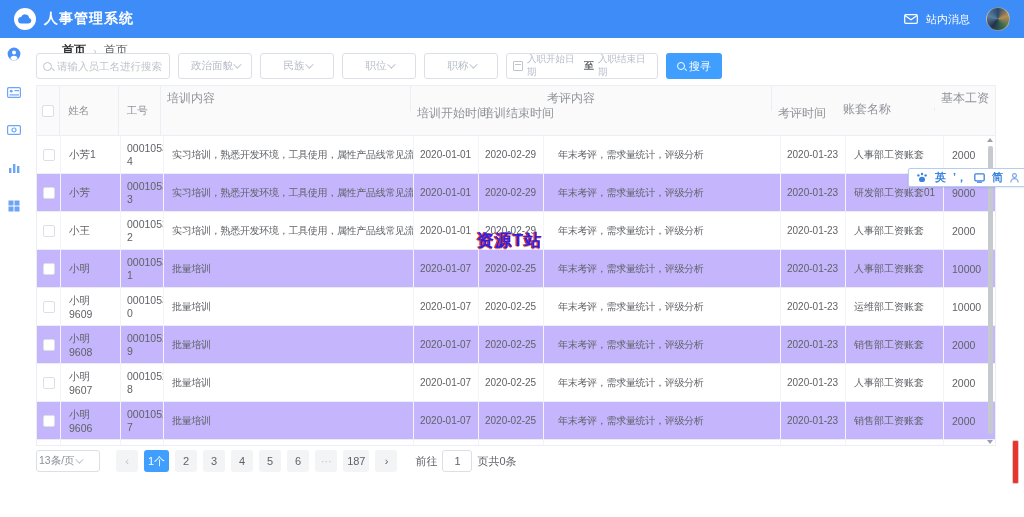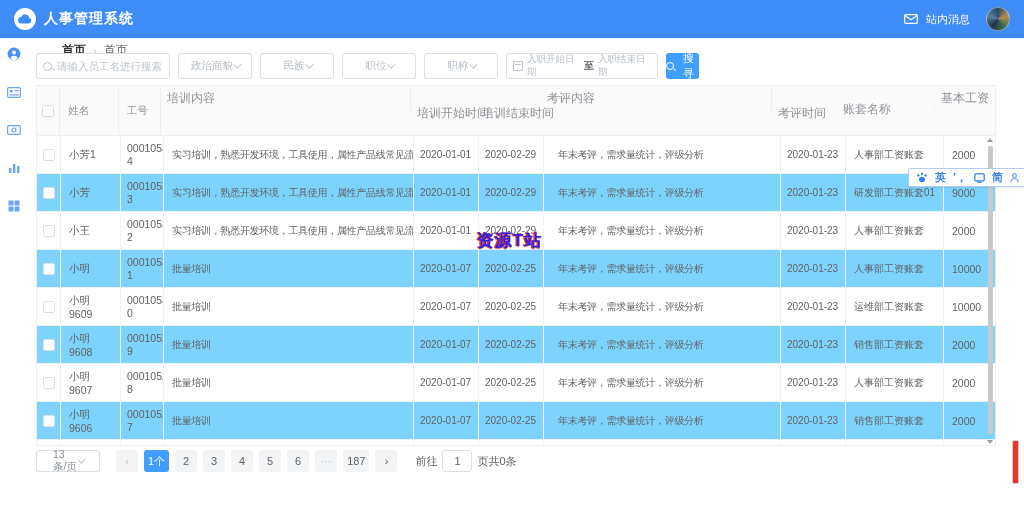--- a/index.html
+++ b/index.html
@@ -42,21 +42,21 @@
   .select { width:74px; height:26px; border:1px solid #dcdfe6; border-radius:3px; background:#fff;
     display:flex; align-items:center; justify-content:center; padding:0 8px;
     font-size:10.5px; color:#b6bcc8; cursor:pointer; }
   .chev { width:6px; height:6px; border-right:1.4px solid #c0c4cc; border-bottom:1.4px solid #c0c4cc;
     transform:rotate(45deg) translateY(-2px); flex:none; }
   .daterange { width:152px; height:26px; border:1px solid #dcdfe6; border-radius:3px; background:#fff;
     display:flex; align-items:center; padding:0 6px; gap:4px; font-size:9.5px; color:#b6bcc8; }
   .daterange .to { color:#606266; font-weight:bold; font-size:10px; }
   .cal { width:10px; height:10px; border:1.3px solid #c0c4cc; border-radius:1px; position:relative; flex:none; }
   .cal::before { content:""; position:absolute; left:1px; right:1px; top:2px; height:1.2px; background:#c0c4cc; }
-  .search-btn { width:33px; height:26px; background:#409eff; border:none; border-radius:3px; color:#fff;
+  .search-btn { width:56px; height:26px; background:#409eff; border:none; border-radius:3px; color:#fff;
     font-size:11px; display:flex; align-items:center; justify-content:center; gap:4px; cursor:pointer;
     font-family:inherit; }
   .mag-w { width:8px; height:8px; border:1.3px solid #fff; border-radius:50%; position:relative; flex:none; }
   .mag-w::after { content:""; position:absolute; width:3px; height:1.3px; background:#fff;
     transform:rotate(45deg); right:-3px; bottom:-1px; }
 
   
   .table { position:absolute; left:8px; top:47px; width:960px; height:361px;
     border:1px solid #ebeef5; background:#fff; overflow:hidden; font-size:10.5px; }
   .thead { height:50px; display:flex; background:#fafafa; color:#909399; border-bottom:1px solid #ebeef5; }
@@ -74,21 +74,21 @@
   .s-cell { display:flex; align-items:center; padding:0 6px; border-right:1px solid #ebeef5;
     white-space:nowrap; overflow:visible; font-size:12px; }
   .s-training { width:250px; }
   .s-date { width:65px;margin-top:27px; }
   .s-eval { width:231px; }
   .s-account { width:98px;margin-top:21px; }
   .s-salary { flex:1; border-right:none; }
 
   .tbody { }
   .trow { display:flex; height:38px; border-bottom:1px solid #ebeef5; color:#606266;justify-content:center; }
-  .trow.stripe { background:#7dd3fc; }
+  .trow.stripe { background:#c4b5fd; }
   .cell { display:flex; align-items:center; padding:0 8px; border-right:1px solid #f2f4f8; overflow:hidden; }
   .c-check { width:24px; justify-content:center; padding:0; }
   .c-name { width:60px; }
   .c-id { width:43px; white-space:pre-line; line-height:13px; padding:0 6px; }
   .c-training { width:250px; font-size:10px; letter-spacing:-0.3px; white-space:nowrap; }
   .c-date { width:65px; font-size:10px; white-space:nowrap; padding:0 6px; }
   .c-eval { width:231px; font-size:10px; letter-spacing:-0.3px; white-space:nowrap;margin-left:6px; }
   .c-account { width:98px; font-size:10px; white-space:nowrap; }
   .c-salary { flex:1; border-right:none; }
   .checkbox { width:12px; height:12px; border:1px solid #dcdfe6; border-radius:2px; background:#fff; cursor:pointer; }
@@ -109,21 +109,21 @@
   
   .ime { position:absolute; left:908px; top:168px; height:19px; background:#fff;
     border:1px solid #b5cdf0; border-radius:2px; display:flex; align-items:center;
     gap:7px; padding:0 7px; color:#3b82de; font-size:11px; font-weight:bold; box-shadow:0 1px 2px rgba(0,0,0,.08); }
   .ime span { cursor:pointer; display:flex; align-items:center; }
 
   
   .pagination { position:absolute; left:8px; top:412px; display:flex; align-items:center;
     gap:6px; font-size:11px; color:#606266; }
   .size-select { width:64px; height:22px; border:1px solid #dcdfe6; border-radius:3px; background:#fff;
-    display:flex; align-items:center; justify-content:flex-start; padding:0 16px; color:#8a9099; cursor:pointer; font-size:10.5px; }
+    display:flex; align-items:center; justify-content:flex-start; padding:0 2px; color:#8a9099; cursor:pointer; font-size:10.5px; }
   .pg-btn { min-width:22px; height:22px; border-radius:3px; background:#f3f4f6; border:none;
     display:flex; align-items:center; justify-content:center; font-size:11px; color:#606266;
     cursor:pointer; padding:0 4px; font-family:inherit; }
   .pg-btn.active { background:#409eff; color:#fff; }
   .pg-btn.disabled { color:#c0c4cc; }
   .pg-prev { margin-left:10px; }
   .goto { display:flex; align-items:center; gap:5px; margin-left:12px; }
   .goto input { width:30px; height:22px; border:1px solid #dcdfe6; border-radius:3px; text-align:center;
     font-size:11px; color:#606266; outline:none; font-family:inherit; }
 

